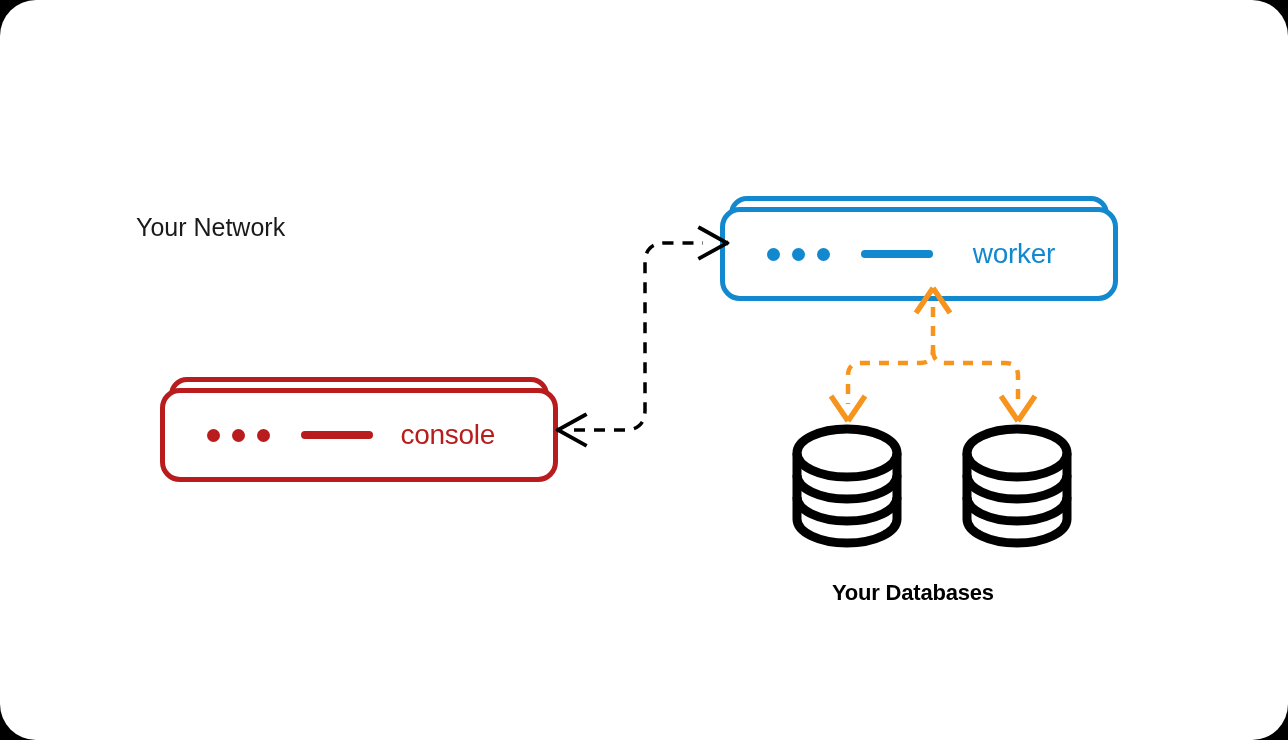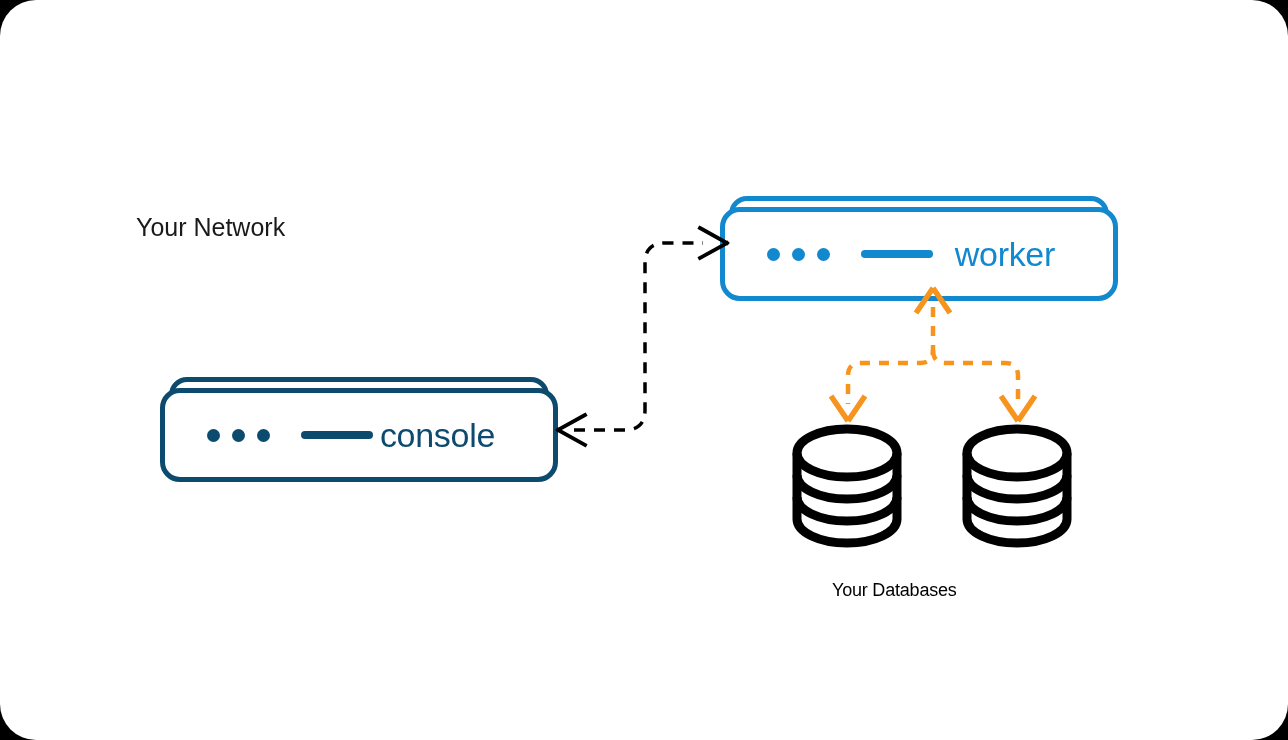--- a/index.html
+++ b/index.html
@@ -45,22 +45,22 @@
     font-size: 25px;
     font-weight: 400;
     color: #1a1a1a;
     white-space: nowrap;
     text-align: center;
   }
   .db-caption {
     position: absolute;
     left: 832px;
     top: 580px;
-    font-size: 18px;
-    font-weight: 400;
+    font-size: 22px;
+    font-weight: 700;
     color: #000000;
     white-space: nowrap;
     letter-spacing: -0.2px;
   }
   
   .node {
     position: absolute;
   }
   .node-stack {
     position: absolute;
@@ -101,39 +101,39 @@
   .dash {
     width: 72px;
     height: 8px;
     border-radius: 5px;
     background: currentColor;
     margin-left: 31px;
   }
   .node-label {
     margin-left: auto;
     margin-right: 58px;
-    font-size: 34px;
+    font-size: 28px;
     font-weight: 400;
     color: currentColor;
     white-space: nowrap;
     letter-spacing: -0.3px;
   }
   #node-worker {
     left: 720px;
     top: 196px;
     width: 398px;
     height: 105px;
     color: #1288CE;
   }
   #node-console {
     left: 160px;
     top: 377px;
     width: 398px;
     height: 105px;
-    color: #0c4a6e;
+    color: #b91c1c;
   }
   .db-icon {
     position: absolute;
   }
   #db-1 { left: 790px; top: 420px; width: 114px; height: 132px; }
   #db-2 { left: 960px; top: 420px; width: 114px; height: 132px; }
 </style>
 </head>
 <body>
 

